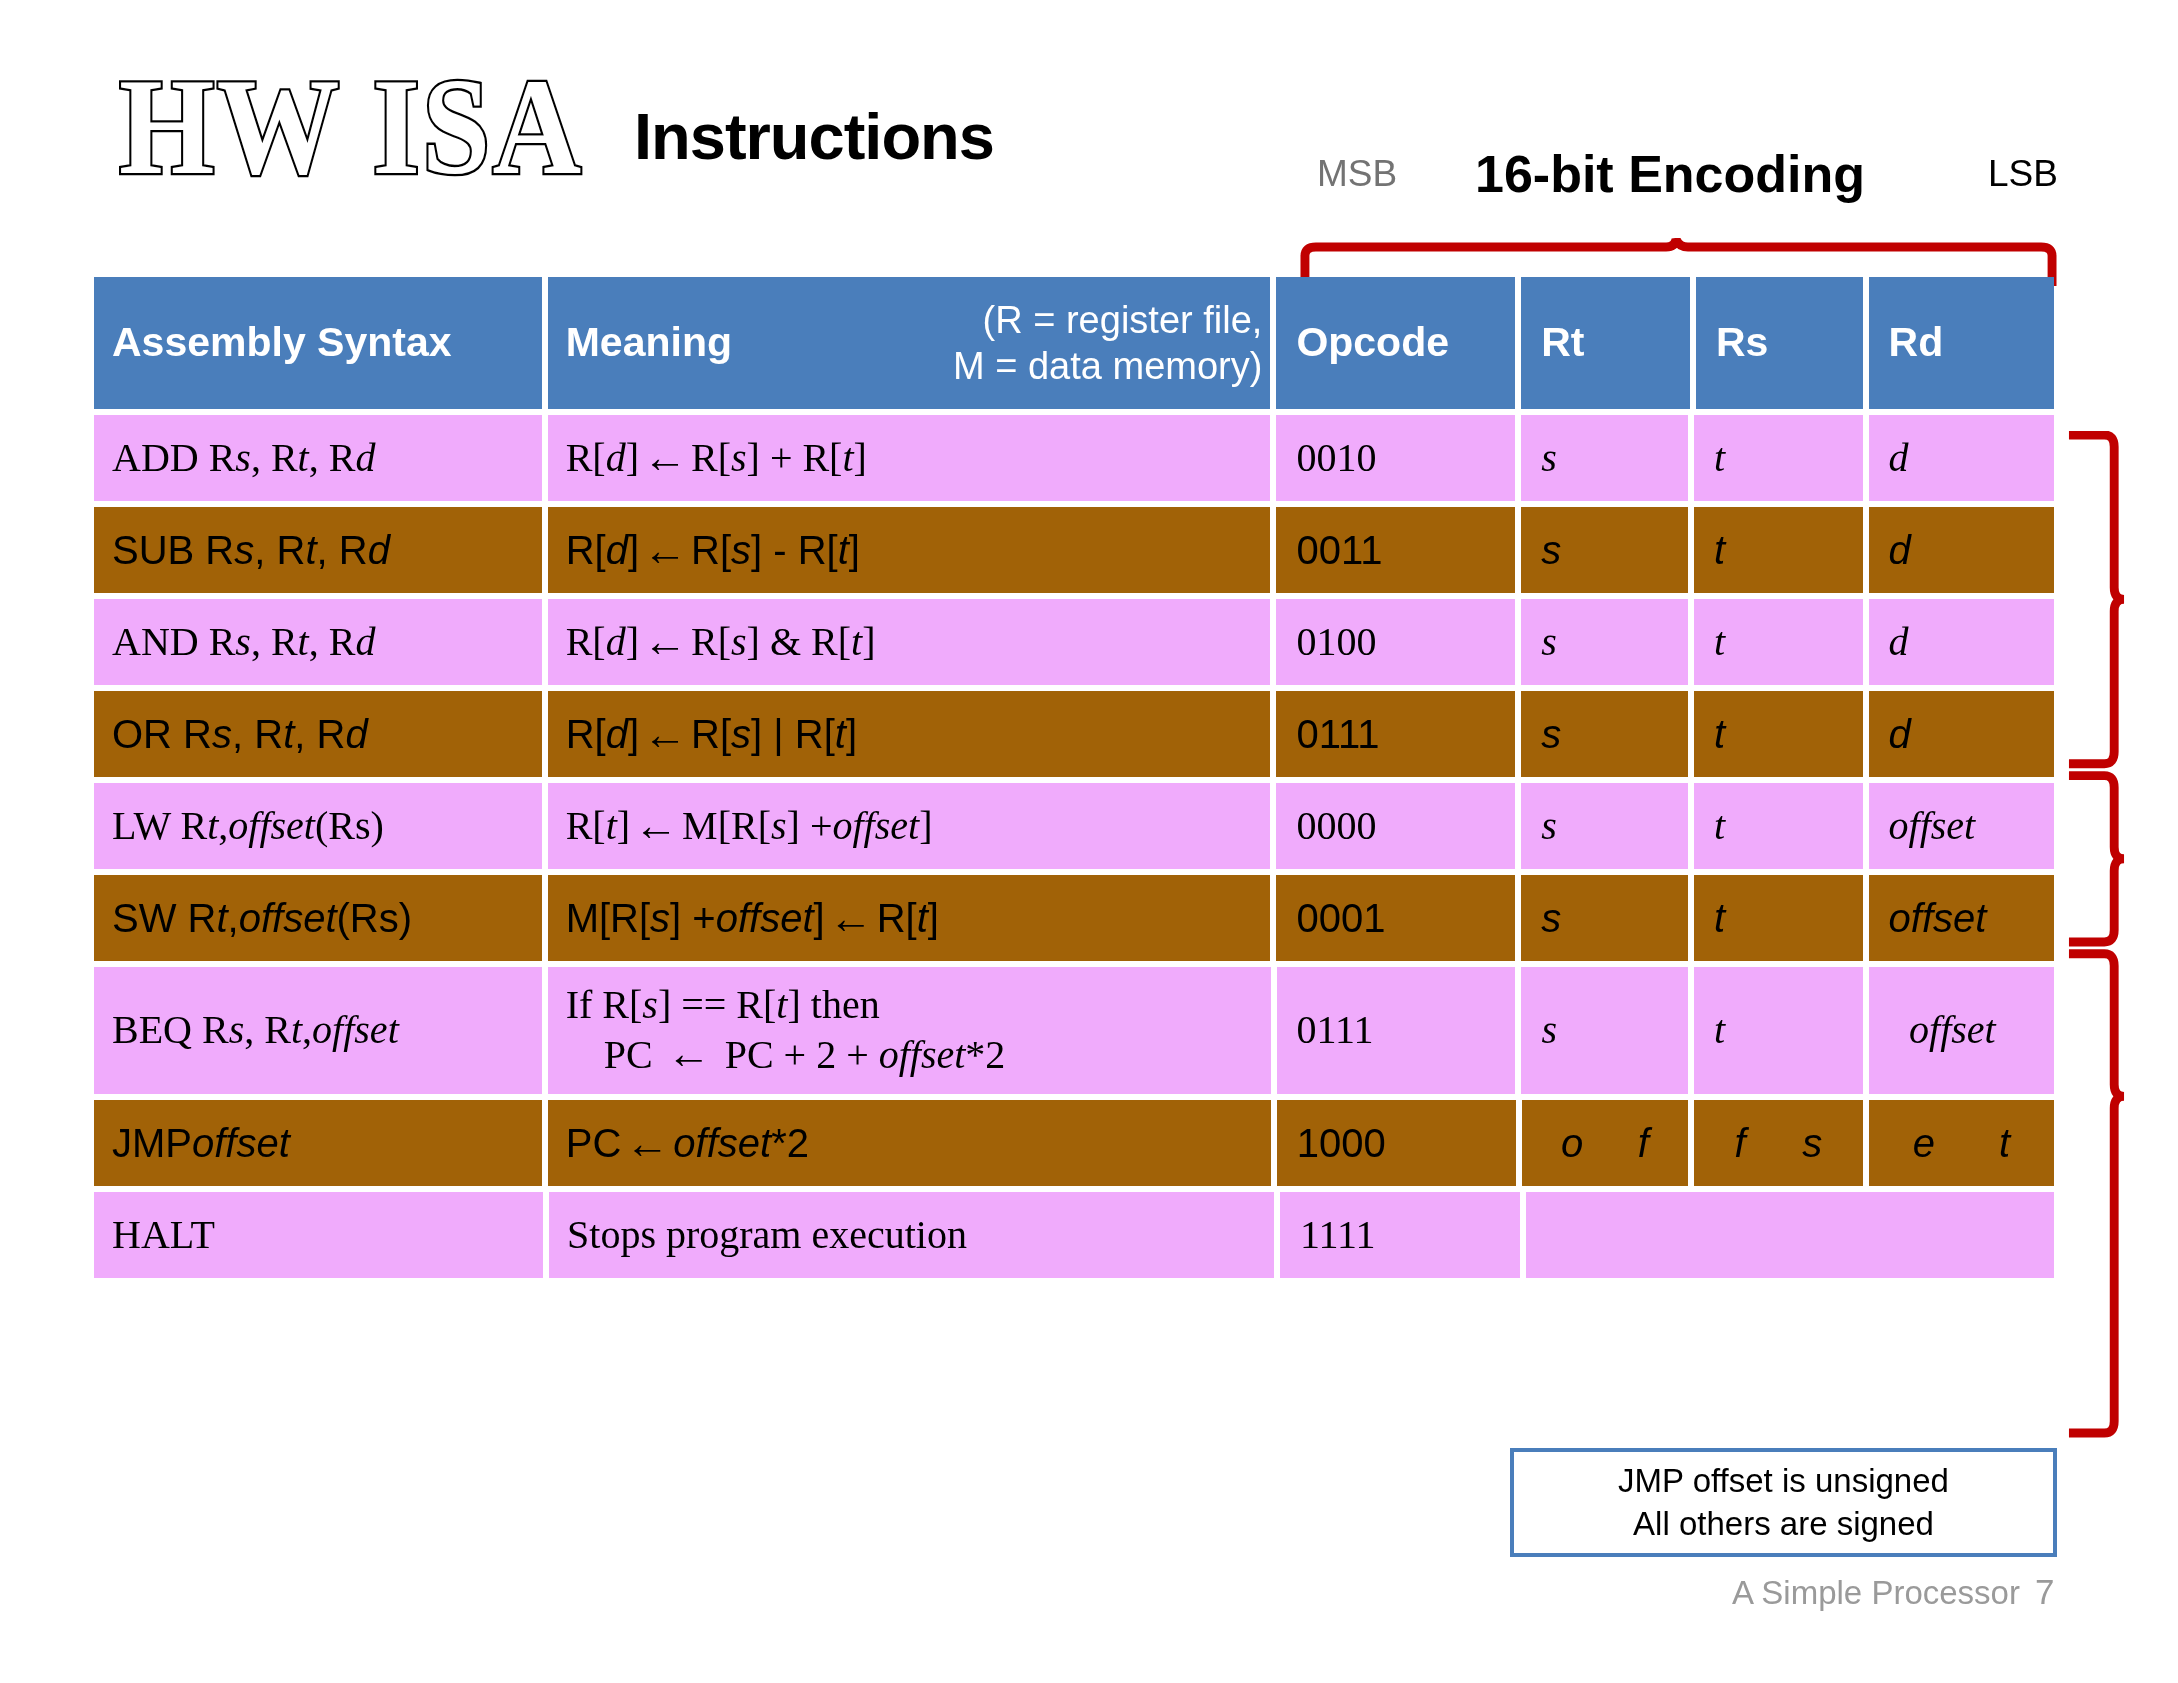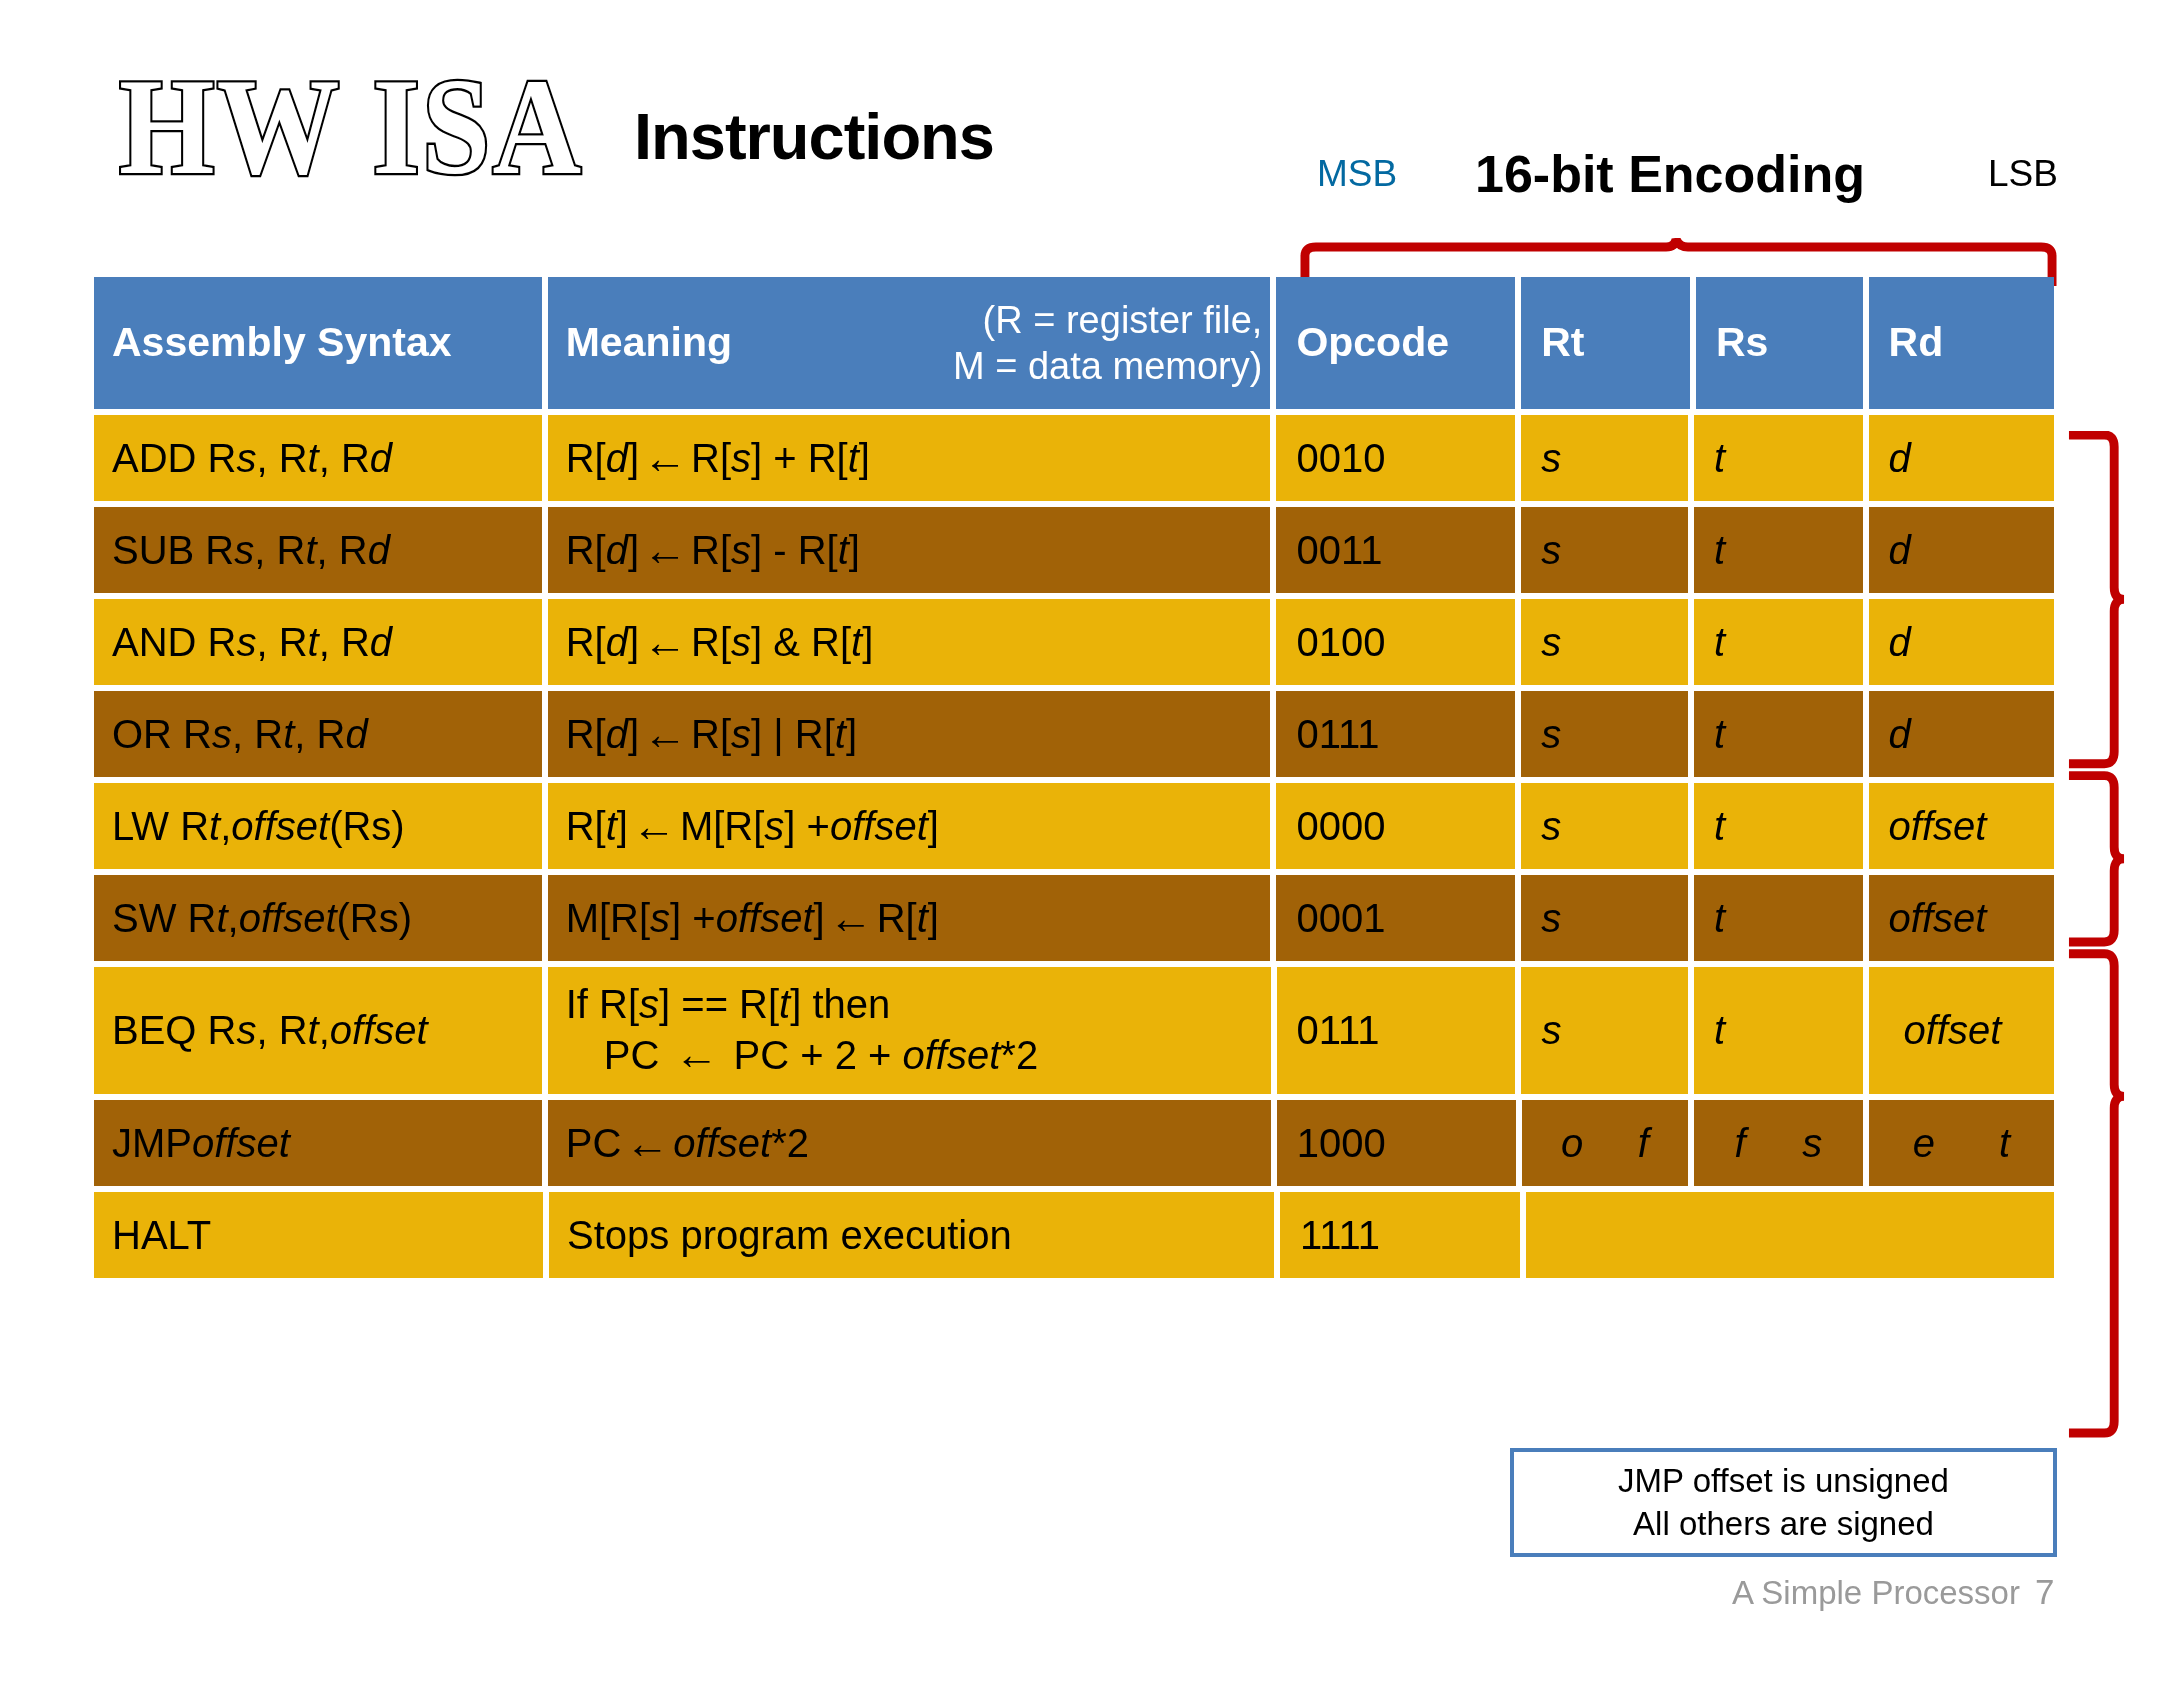--- a/index.html
+++ b/index.html
@@ -26,21 +26,21 @@
     transform:scaleY(1.18) scaleX(1.05);
     transform-origin:left top;
   }
   .title{
     position:absolute;left:634px;top:99px;
     font-size:65px;font-weight:700;color:#000;
     letter-spacing:-1px;white-space:nowrap;
   }
   .msb{
     position:absolute;left:1317px;top:153px;
-    font-size:37px;color:#0369a1;white-space:nowrap;
+    font-size:37px;color:#737373;white-space:nowrap;
   }
   .lsb{
     position:absolute;left:1988px;top:153px;
     font-size:37px;color:#000;white-space:nowrap;
   }
   .enc-title{
     position:absolute;left:1475px;top:144px;
     font-size:52px;font-weight:700;color:#000;white-space:nowrap;
   }
 
@@ -76,21 +76,21 @@
     justify-content:flex-start;
     padding-right:8px;
   }
   .mean-head-wrap{display:flex;align-items:center;width:100%;}
   .mean-head-b{font-weight:700;white-space:nowrap;}
   .mean-head-n{
     font-weight:400;font-size:38px;margin-left:22px;
     text-align:right;flex:1;line-height:1.22;
   }
 
-  .r-dark .cell{background:#eab308;}
+  .r-dark .cell{background:#f0abfc;font-family:Liberation Serif, serif;}
   .r-light .cell{background:#a16207;}
   .body-row .cell{height:86px;}
   .body-row.tall .cell{height:127px;}
 
   .c-op,.c-rs,.c-rt,.c-rd{padding-left:20px;text-align:right;}
   .ital{font-style:italic;}
   .arrow{font-size:44px;font-weight:700;padding:0 4px;}
   .two-line{display:block;line-height:1.18;font-size:40px;}
   .two-line .ln2{padding-left:38px;}
   .jmp-letter{font-style:italic;}

